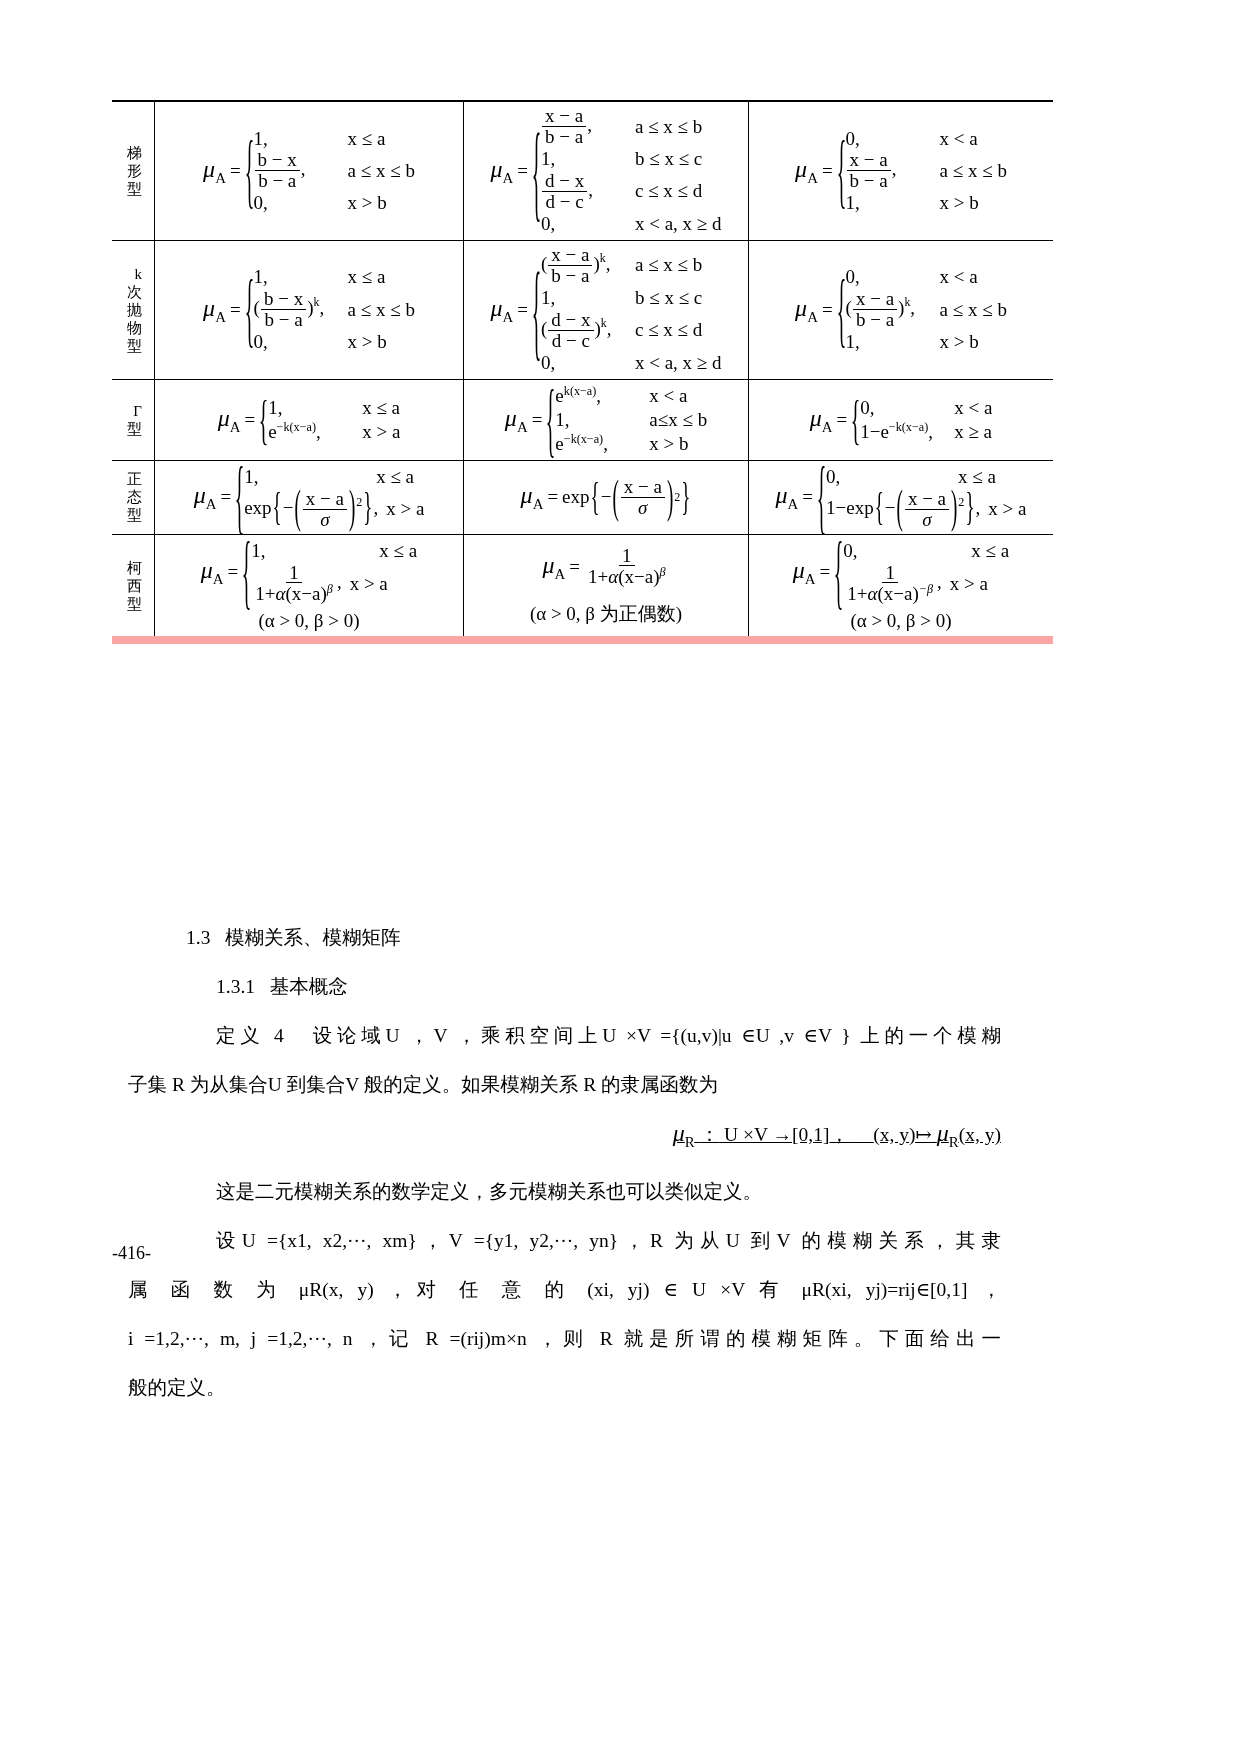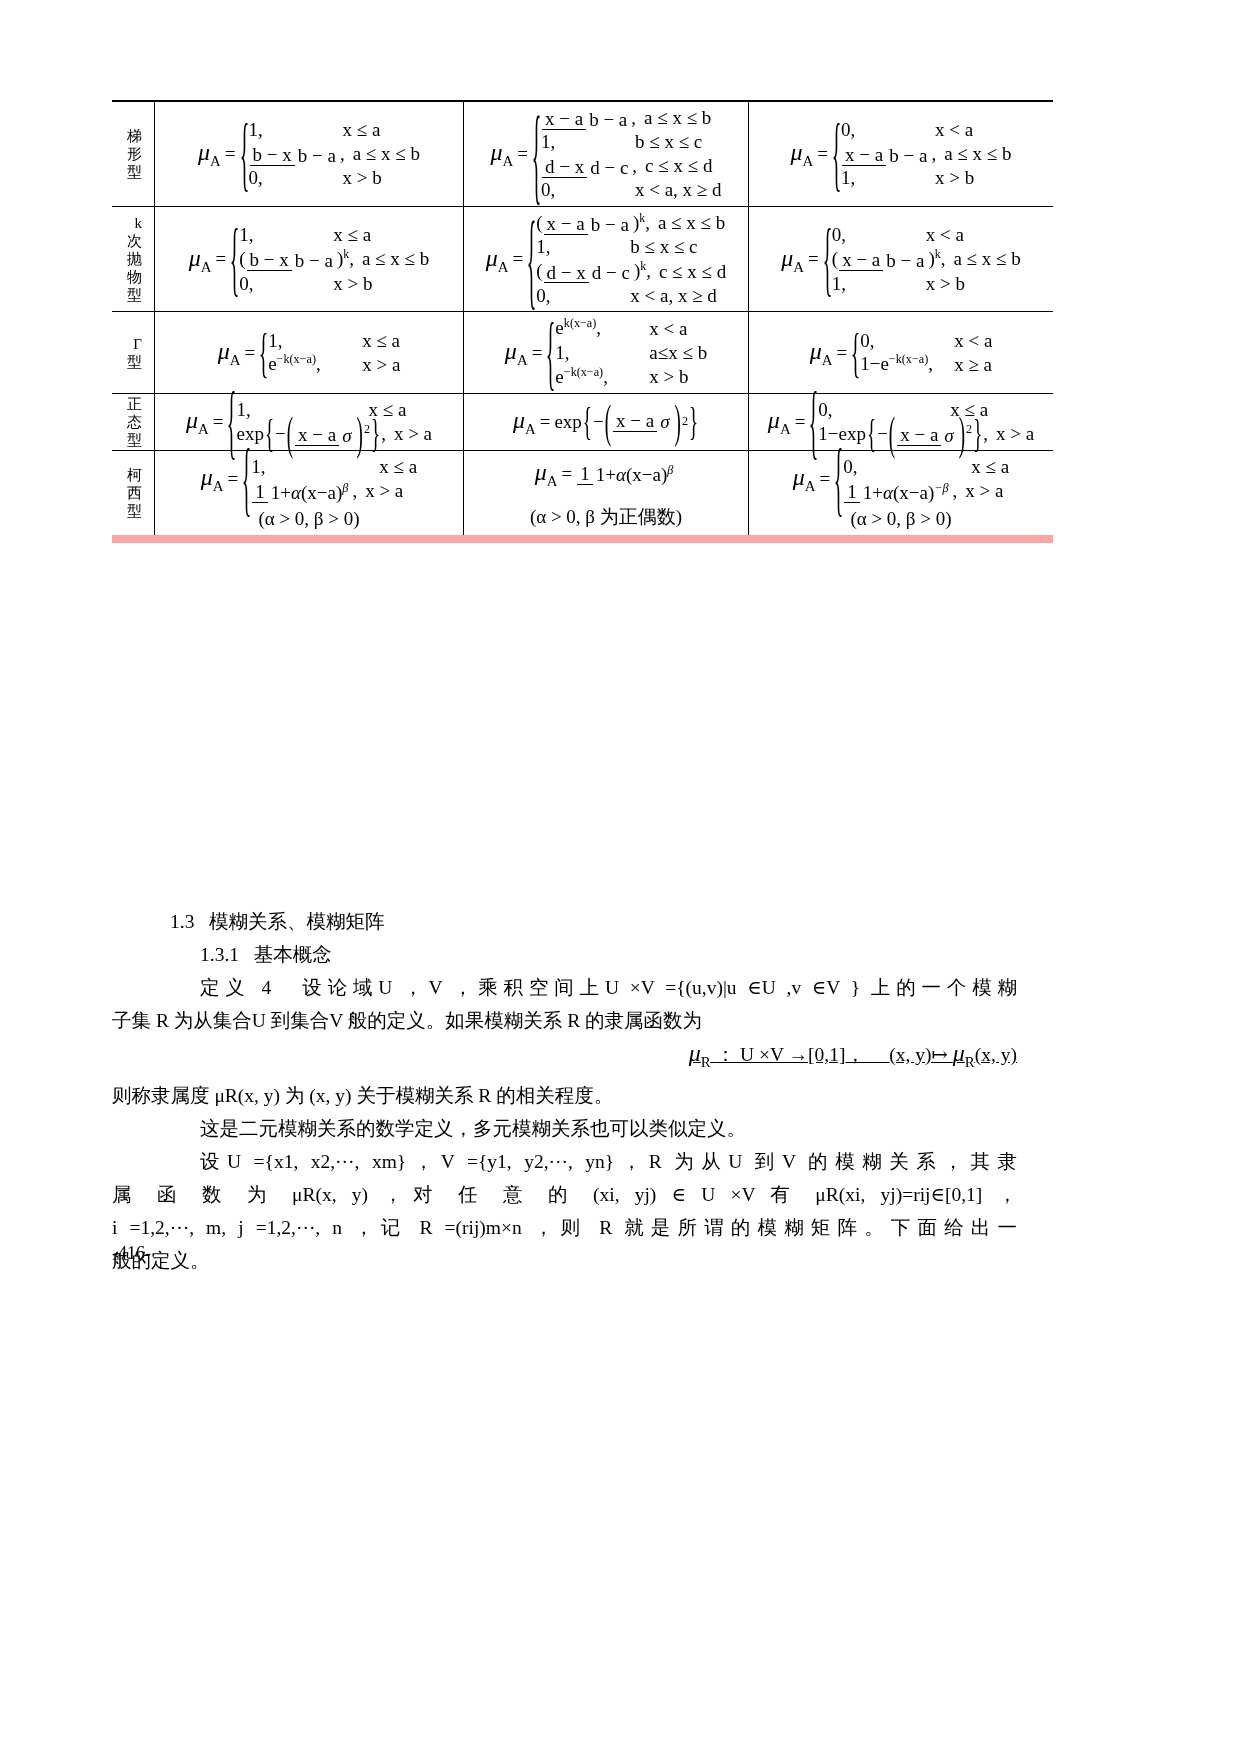--- a/index.html
+++ b/index.html
@@ -106,20 +106,21 @@
   }
   .cases .cond{
     display:inline-block;
     text-align:left;
     padding-left:8px;
   }
 
   
   .frac{
     display:inline-flex;
+    flex-direction:column;
     align-items:center;
     vertical-align:middle;
     margin:0 1px;
     line-height:1.05;
   }
   .frac .num{ padding:0 3px; border-bottom:1px solid #000; }
   .frac .den{ padding:0 3px; }
 
   sup.k{ font-size:0.62em; }
   sup.sm{ font-size:0.64em; }
@@ -141,21 +142,21 @@
   
   .body{
     position:absolute;
     left:112px;
     top:905px;
     width:905px;
     font-size:19.5px;
     line-height:33px;
     font-family:"Liberation Serif","DejaVu Serif",serif;
   }
-  .body p{ margin:0; }
+  .body p{ margin:16px; }
   .ind1{ text-indent:58px; }
   .ind2{ text-indent:88px; }
   .ctr{ text-align:right;text-decoration:underline; }
   .just{ text-align:justify; text-align-last:justify; }
   .nojust{ text-align:justify; text-align-last:left; }
   .pg{
     position:absolute;
     left:112px;
     top:1243px;
     font-size:18px;
@@ -554,21 +555,20 @@
     <p class="ind2 just">定义 4　设论域U ，V ，乘积空间上U ×V ={(u,v)|u ∈U ,v ∈V } 上的一个模糊</p>
     <p class="nojust">子集 R 为从集合U 到集合V 般的定义。如果模糊关系 R 的隶属函数为</p>
     <p class="ctr">
       <span class="mu"><var>μ</var><sub>R</sub></span>
       <span>：</span>
       <span class="up">U ×V →[0,1]</span><span>，</span>
       &nbsp;&nbsp;&nbsp;
       <span class="up">(x, y)↦</span>
       <span class="mu"><var>μ</var><sub>R</sub></span><span class="up">(x, y)</span>
     </p>
-    <p class="nojust">则称隶属度 μR(x, y) 为 (x, y) 关于模糊关系 R 的相关程度。</p>
     <p class="ind2 nojust">这是二元模糊关系的数学定义，多元模糊关系也可以类似定义。</p>
     <p class="ind2 just">设U ={x1, x2,···, xm}，V ={y1, y2,···, yn}，R 为从U 到V 的模糊关系，其隶</p>
     <p class="just">属 函 数 为 μR(x, y) ，对 任 意 的 (xi, yj) ∈ U ×V 有 μR(xi, yj)=rij∈[0,1] ，</p>
     <p class="just">i =1,2,···, m, j =1,2,···, n ，记 R =(rij)m×n ，则 R 就是所谓的模糊矩阵。下面给出一</p>
     <p class="nojust">般的定义。</p>
   </div>
 
   <div class="pg">-416-</div>
 
 </div>

